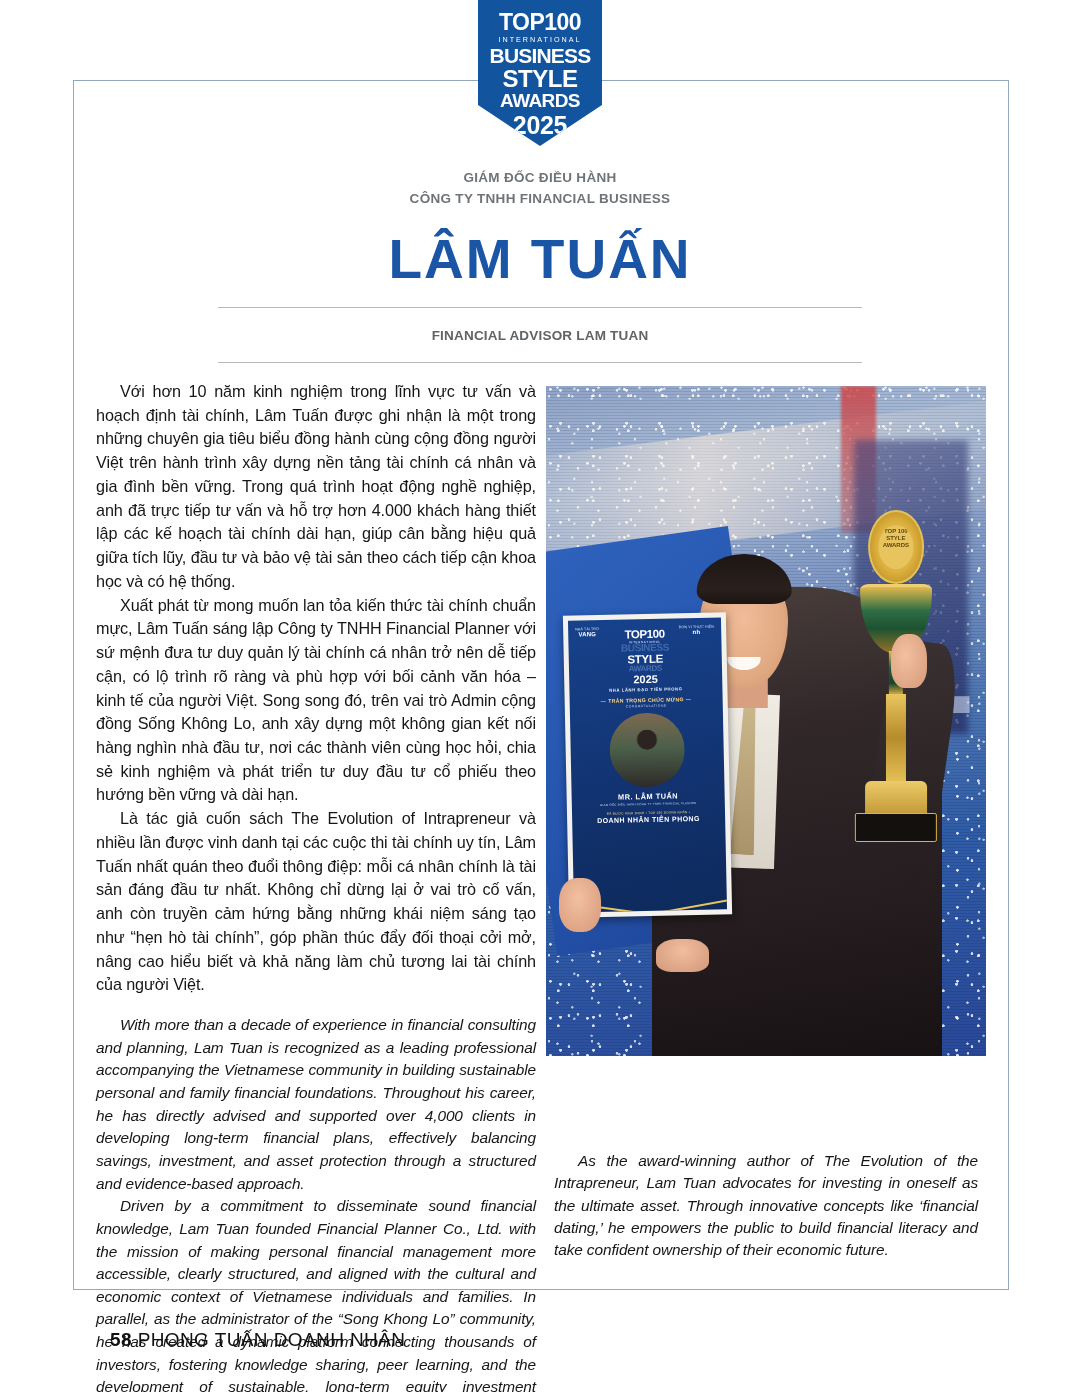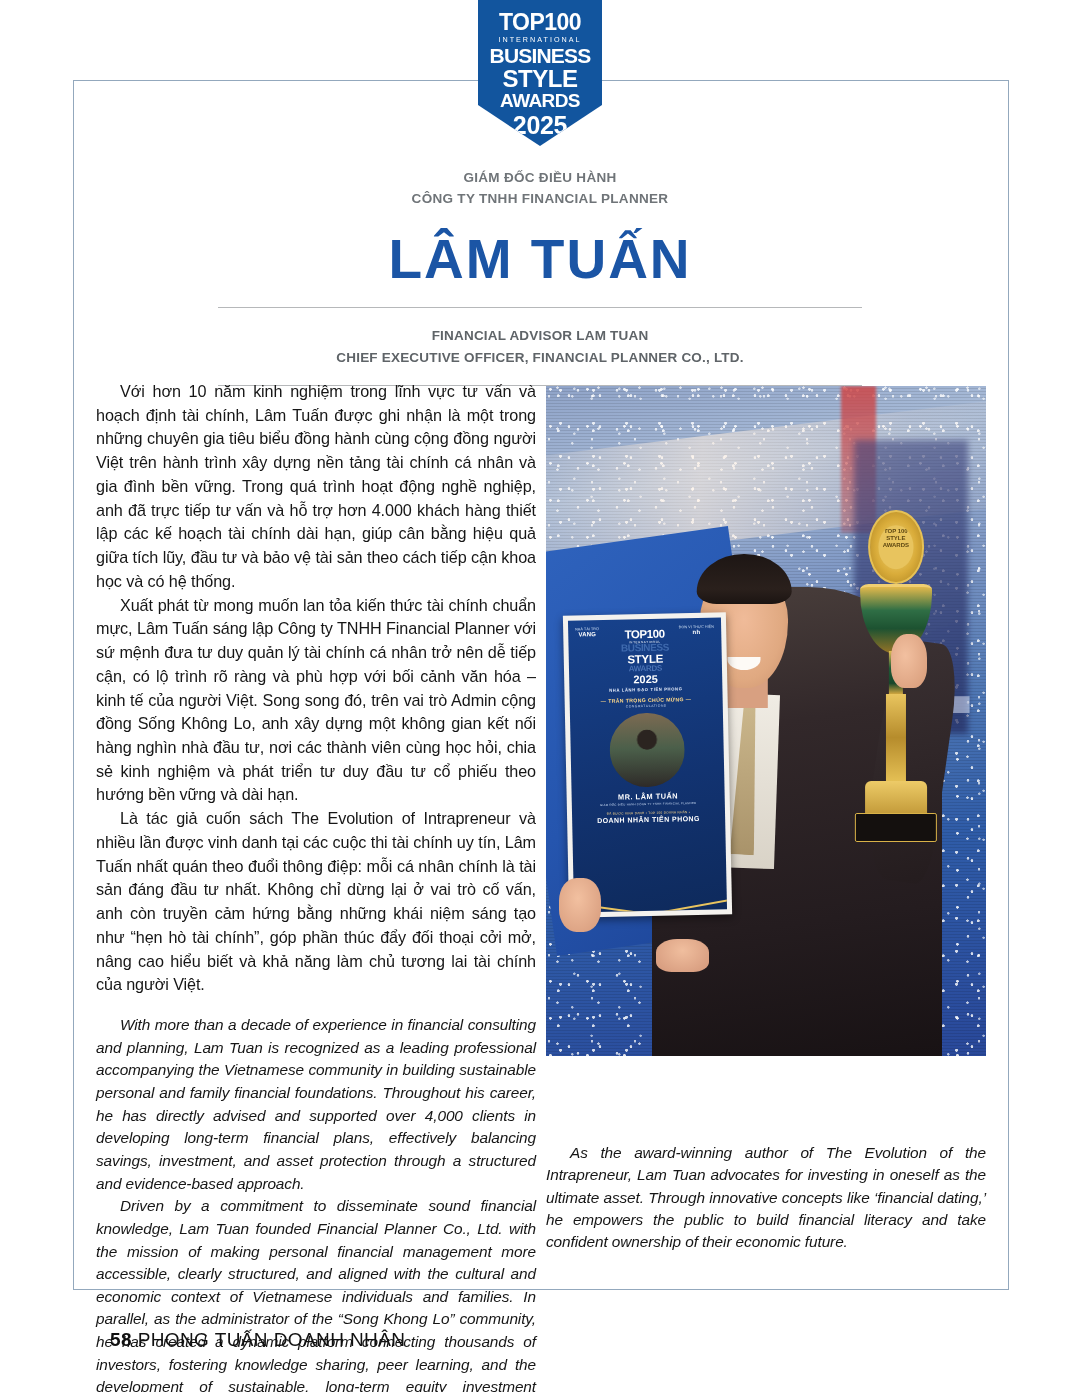--- a/index.html
+++ b/index.html
@@ -510,21 +510,21 @@
   #photo-caption {
     position: absolute;
     left: 546px;
     top: 1142px;
     width: 440px;
   }
   p.caption {
     font-size: 15.4px;
     line-height: 1.45;
     text-align: justify;
-    margin: 0;
+    margin: 8px;
     text-indent: 24px;
     font-style: italic;
     color: #161616;
     letter-spacing: -0.1px;
   }
 
   
   #page-footer {
     position: absolute;
     left: 74px;
@@ -545,26 +545,25 @@
   <div class="badge-top">TOP100</div>
   <div class="badge-intl">INTERNATIONAL</div>
   <div class="badge-business">BUSINESS</div>
   <div class="badge-style">STYLE</div>
   <div class="badge-awards">AWARDS</div>
   <div class="badge-year">2025</div>
 </div>
 
 <div id="header-block">
   <div class="eyebrow">GIÁM ĐỐC ĐIỀU HÀNH</div>
-  <div class="eyebrow">CÔNG TY TNHH FINANCIAL PLANNER</div>
+  <div class="eyebrow">CÔNG TY TNHH FINANCIAL BUSINESS</div>
   <div id="person-name">LÂM TUẤN</div>
   <div class="rule" id="rule-top"></div>
   <div class="subtitle-block">
     <div class="subtitle-line">FINANCIAL ADVISOR LAM TUAN</div>
-    <div class="subtitle-line">CHIEF EXECUTIVE OFFICER, FINANCIAL PLANNER CO., LTD.</div>
   </div>
   <div class="rule" id="rule-bottom"></div>
 </div>
 
 <div id="left-col">
   <p class="vi">Với hơn 10 năm kinh nghiệm trong lĩnh vực tư vấn và hoạch định tài chính, Lâm Tuấn được ghi nhận là một trong những chuyên gia tiêu biểu đồng hành cùng cộng đồng người Việt trên hành trình xây dựng nền tảng tài chính cá nhân và gia đình bền vững. Trong quá trình hoạt động nghề nghiệp, anh đã trực tiếp tư vấn và hỗ trợ hơn 4.000 khách hàng thiết lập các kế hoạch tài chính dài hạn, giúp cân bằng hiệu quả giữa tích lũy, đầu tư và bảo vệ tài sản theo cách tiếp cận khoa học và có hệ thống.</p>
   <p class="vi">Xuất phát từ mong muốn lan tỏa kiến thức tài chính chuẩn mực, Lâm Tuấn sáng lập Công ty TNHH Financial Planner với sứ mệnh đưa tư duy quản lý tài chính cá nhân trở nên dễ tiếp cận, có lộ trình rõ ràng và phù hợp với bối cảnh văn hóa – kinh tế của người Việt. Song song đó, trên vai trò Admin cộng đồng Sống Không Lo, anh xây dựng một không gian kết nối hàng nghìn nhà đầu tư, nơi các thành viên cùng học hỏi, chia sẻ kinh nghiệm và phát triển tư duy đầu tư cổ phiếu theo hướng bền vững và dài hạn.</p>
   <p class="vi">Là tác giả cuốn sách The Evolution of Intrapreneur và nhiều lần được vinh danh tại các cuộc thi tài chính uy tín, Lâm Tuấn nhất quán theo đuổi thông điệp: mỗi cá nhân chính là tài sản đáng đầu tư nhất. Không chỉ dừng lại ở vai trò cố vấn, anh còn truyền cảm hứng bằng những khái niệm sáng tạo như “hẹn hò tài chính”, góp phần thúc đẩy đối thoại cởi mở, nâng cao hiểu biết và khả năng làm chủ tương lai tài chính của người Việt.</p>
   <div id="en-gap"></div>
   <p class="en">With more than a decade of experience in financial consulting and planning, Lam Tuan is recognized as a leading professional accompanying the Vietnamese community in building sustainable personal and family financial foundations. Throughout his career, he has directly advised and supported over 4,000 clients in developing long-term financial plans, effectively balancing savings, investment, and asset protection through a structured and evidence-based approach.</p>

